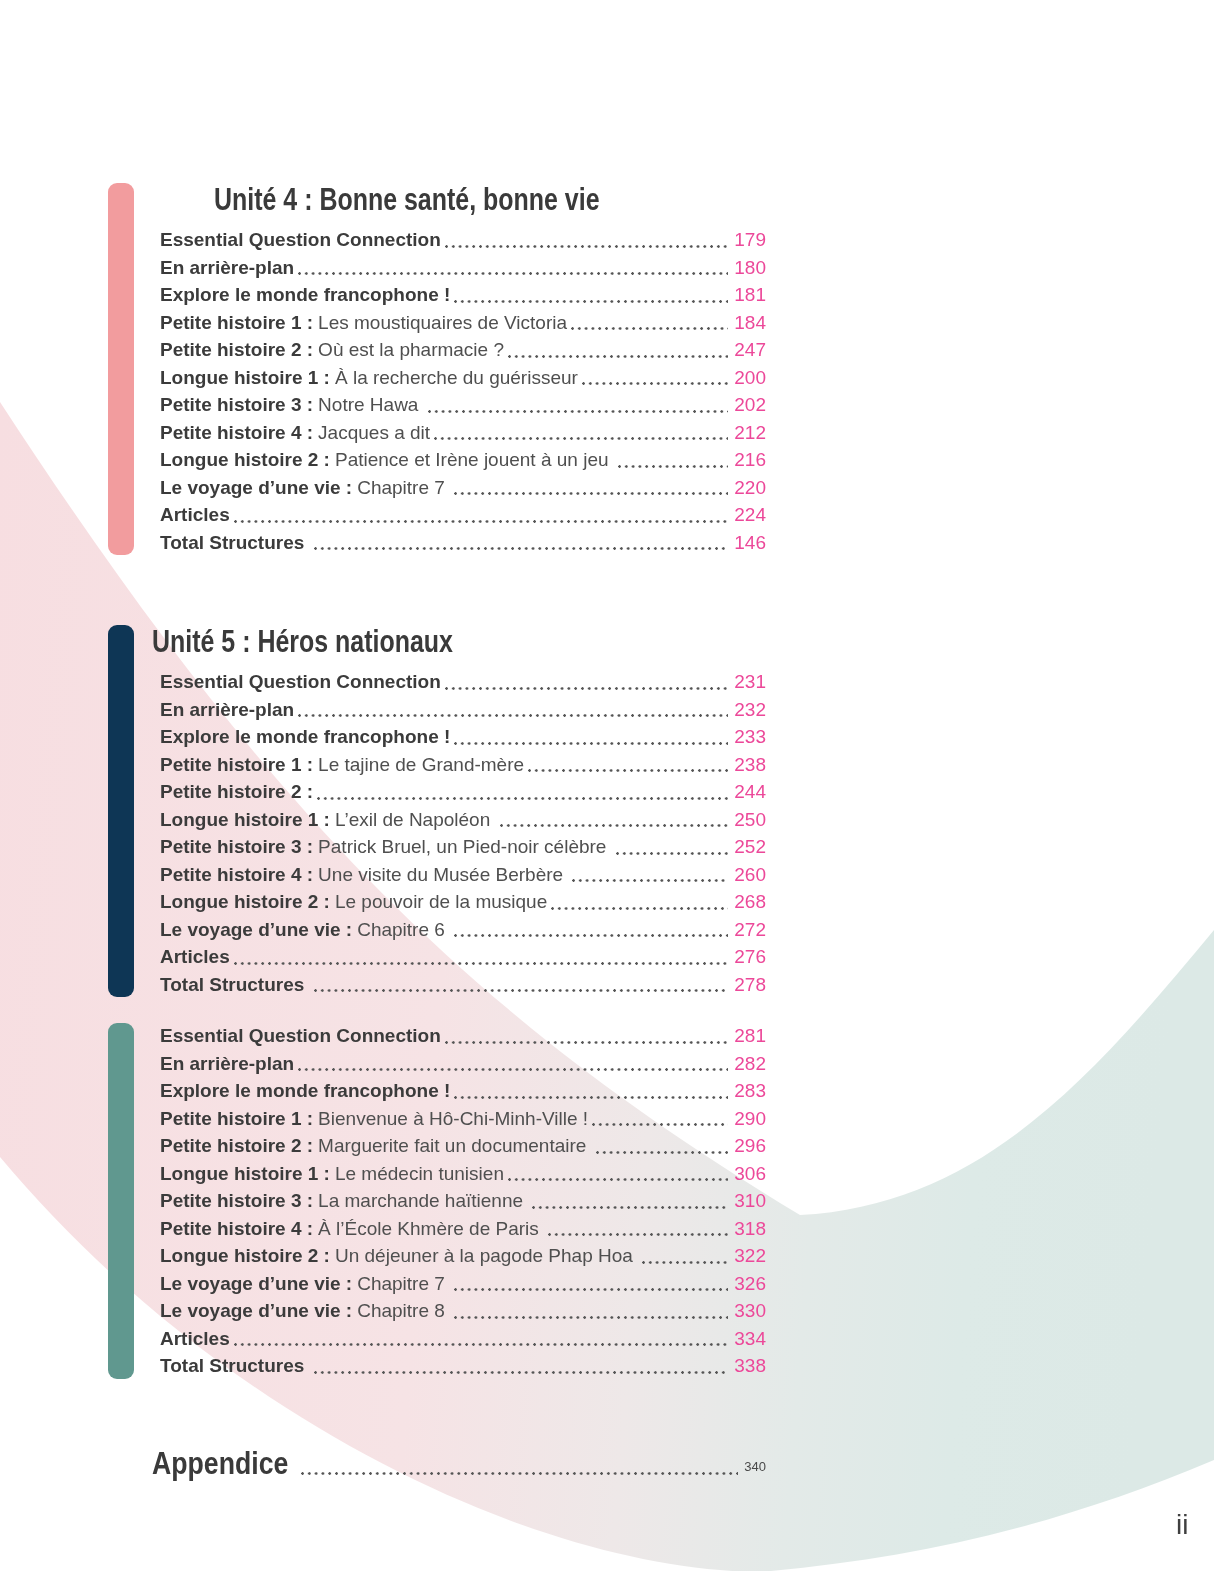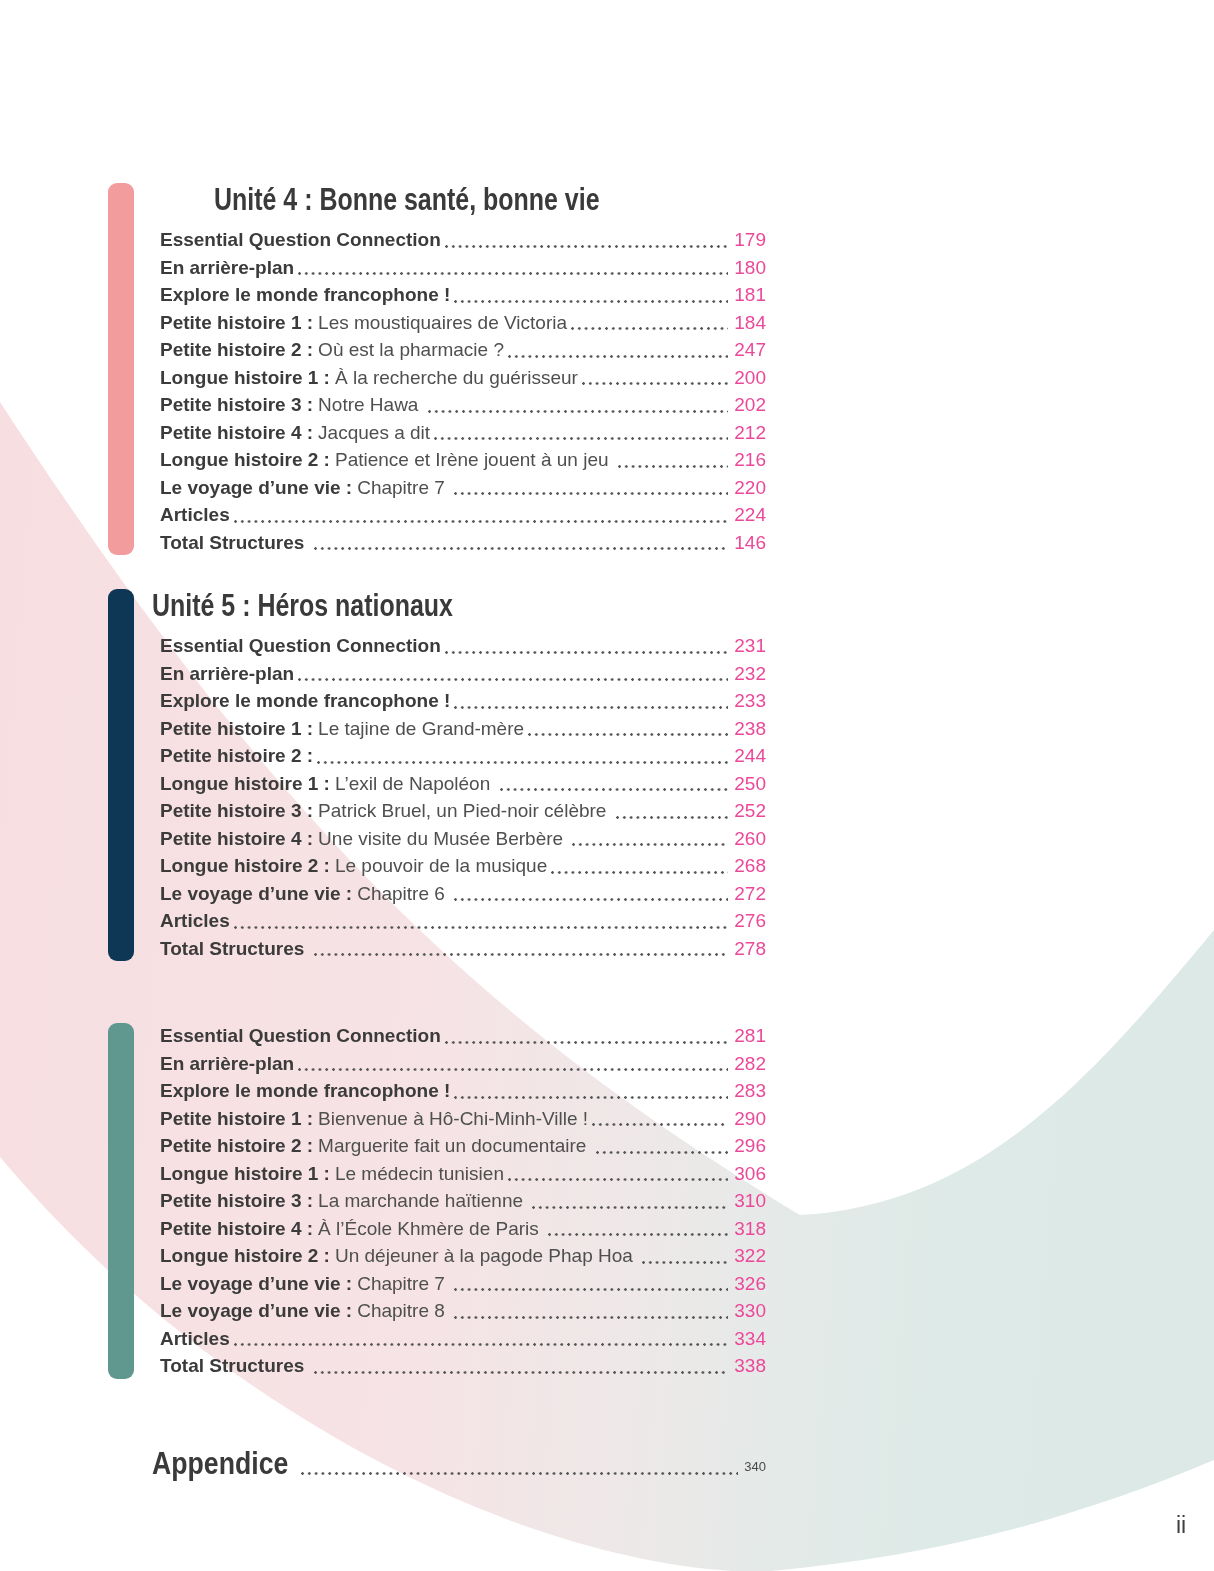--- a/index.html
+++ b/index.html
@@ -6,21 +6,21 @@
   .page {
     position:relative; width:1214px; height:1571px; overflow:hidden;
     background:#ffffff;
     font-family:"Liberation Sans","DejaVu Sans",sans-serif;
   }
   .bg-svg { position:absolute; left:0; top:0; width:1214px; height:1571px; }
   .content { position:absolute; left:0; top:0; width:1214px; height:1571px; }
 
   .unit { position:absolute; left:0; width:770px; }
   .unit:nth-of-type(1) { top:182px;text-align:center; }
-  .unit:nth-of-type(2) { top:588px; }
+  .unit:nth-of-type(2) { top:624px; }
   .unit:nth-of-type(3) { top:1022px; }
 
   .unit-bar {
     position:absolute; left:108px; top:1px; bottom:1px; width:26px;
     border-radius:9px;
   }
   .unit-title {
     margin:0 0 9px 152px; font-size:32px; line-height:35px;
     font-weight:bold; color:#3a3a3a; white-space:nowrap;
   }
@@ -42,21 +42,21 @@
 
   .appendix-row { position:absolute; left:152px; top:1444px; width:614px; display:flex; height:40px; }
   .appendix-label {
     font-weight:bold; font-size:31px; color:#3a3a3a; line-height:40px;
     display:inline-block; transform:scaleX(0.86); transform-origin:0 50%;
     margin-right:-22px; white-space:pre;
   }
   .appendix-row .leader { margin-bottom:9.5px; }
   .appendix-page { font-size:13px; line-height:40px; color:#4a4a4a; position:relative; top:3px; }
 
-  .footer-page-num { position:absolute; left:1176px; top:1510px; font-size:23px; line-height:30px; color:#3f3f3f; }
+  .footer-page-num { position:absolute; left:1176px; top:1510px; font-size:28px; line-height:30px; color:#3f3f3f; }
 </style>
 </head>
 <body>
 
 <div class="page">
 
   <svg class="bg-svg" viewBox="0 0 1214 1571" xmlns="http://www.w3.org/2000/svg">
     <defs>
       <linearGradient id="bgGrad" x1="0" y1="0" x2="1" y2="0.08">
         <stop offset="0" stop-color="#F7DEE1"></stop>

